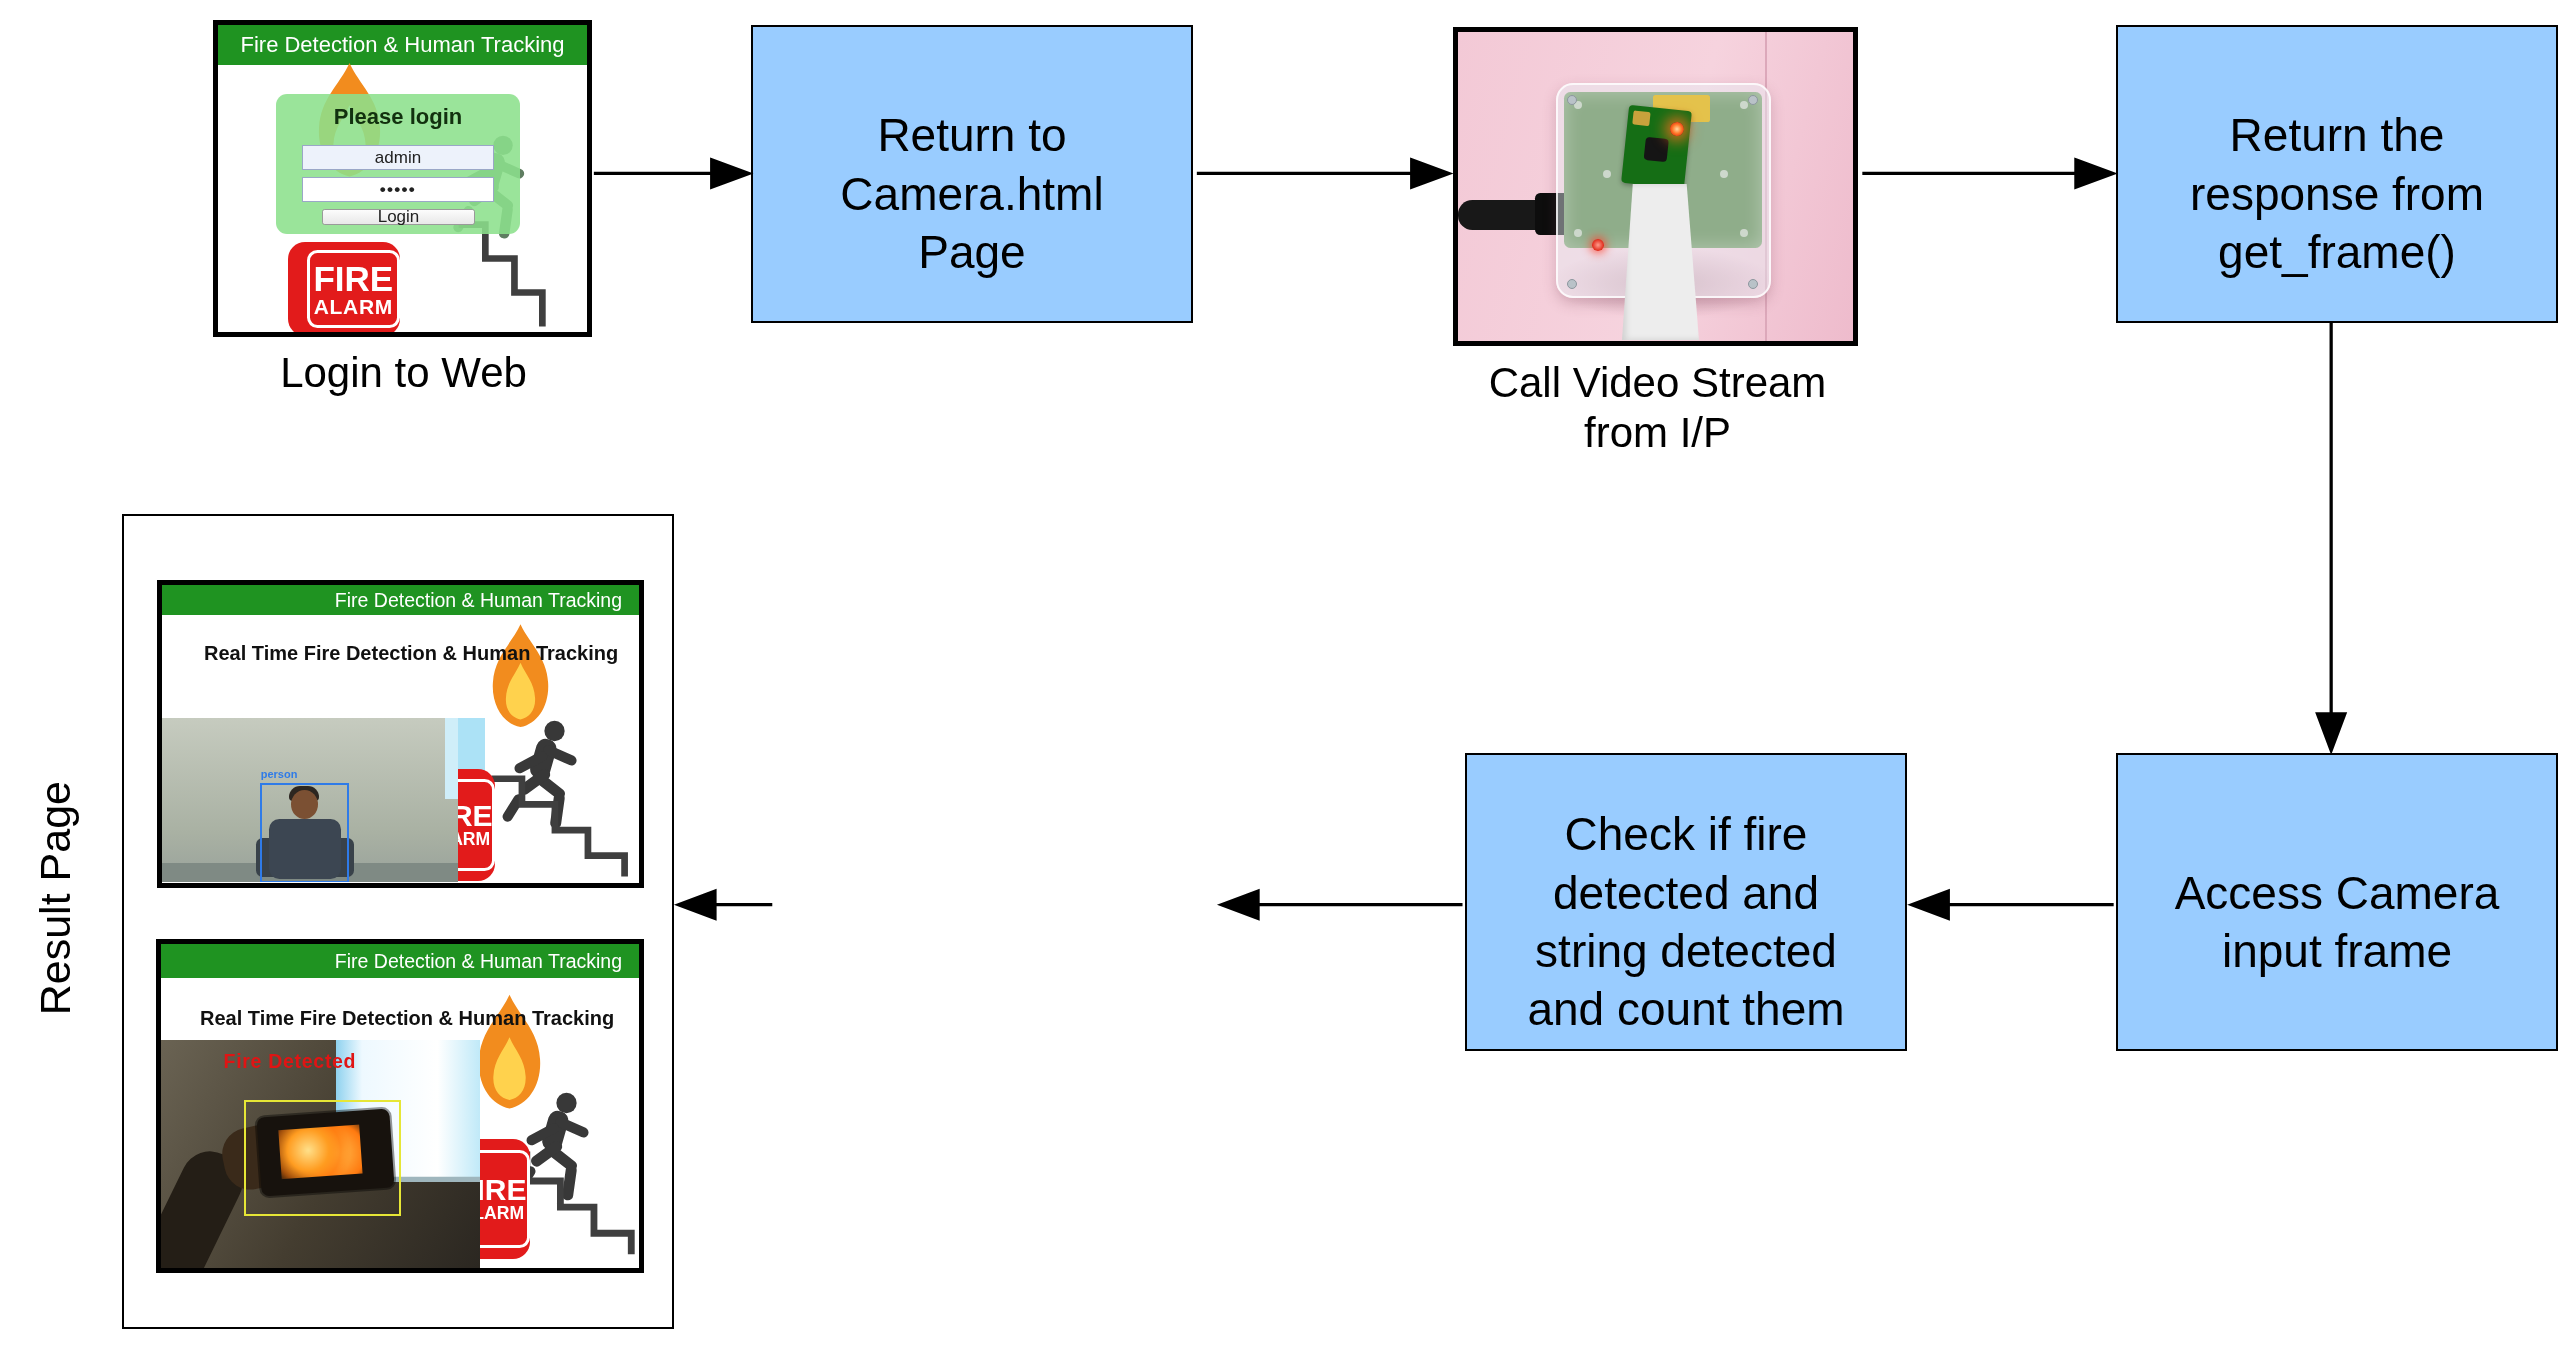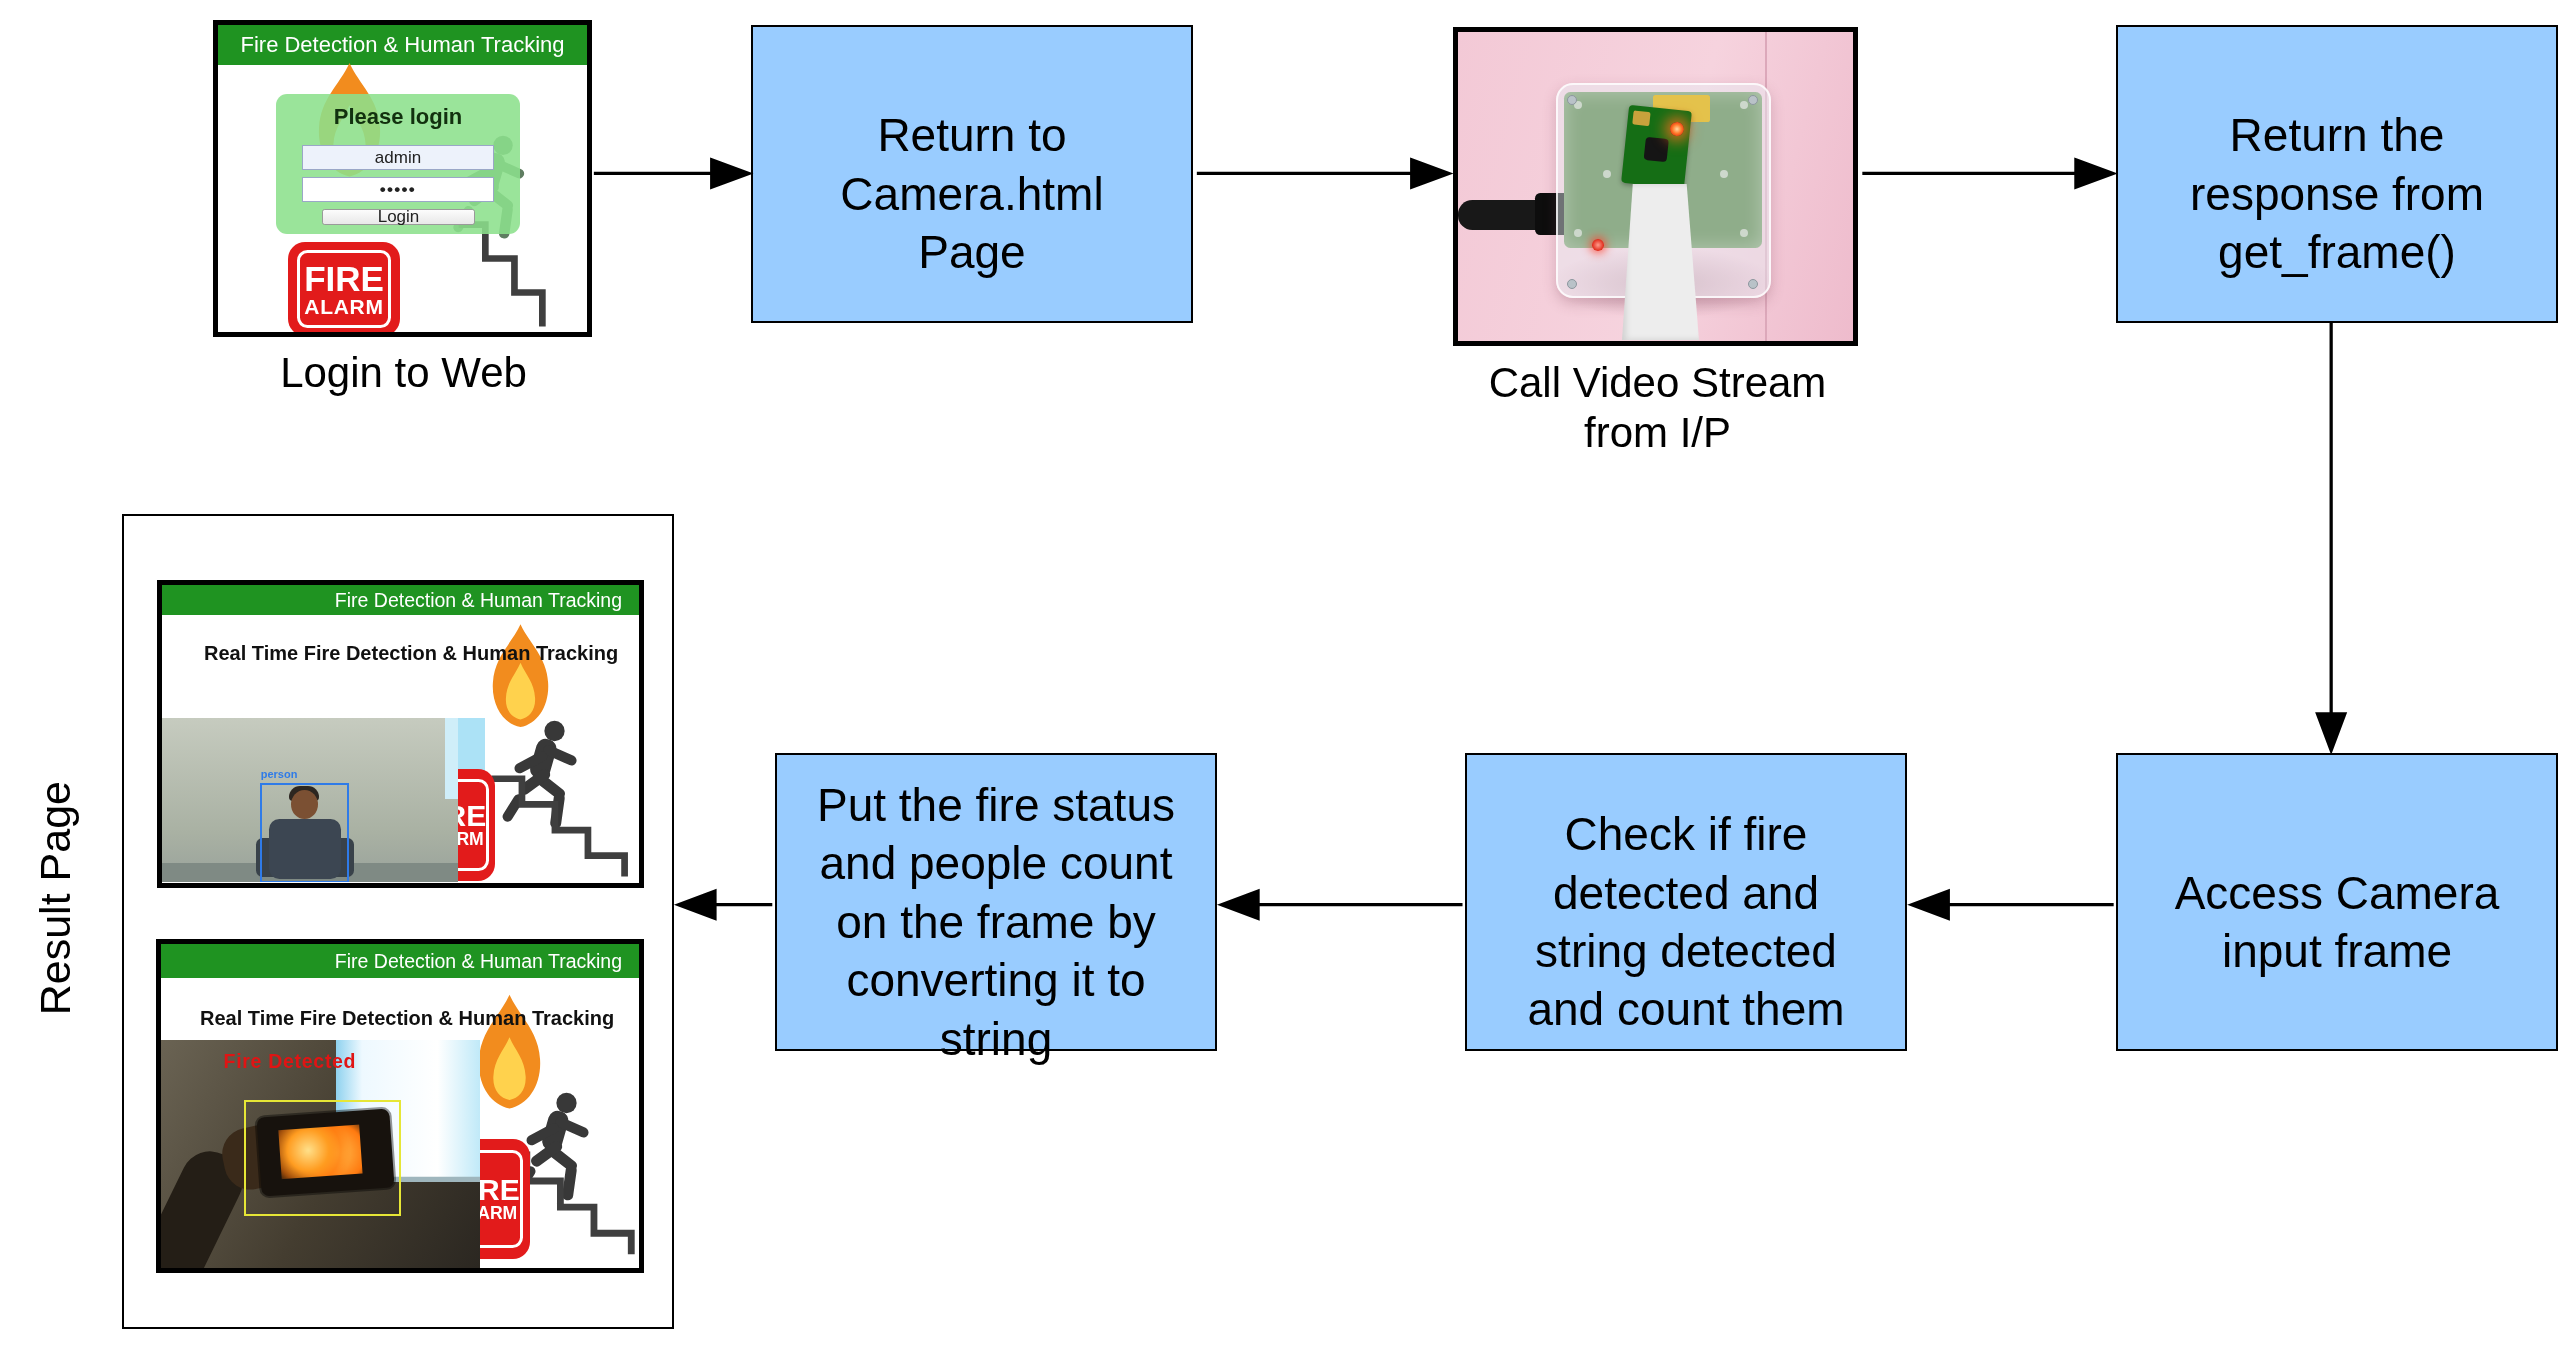--- a/index.html
+++ b/index.html
@@ -60,21 +60,21 @@
   .fld-user { top:51px; }
   .fld-pass { top:83px; background:#ffffff; font-weight:bold; letter-spacing:1.3px; }
   .login-btn {
     position:absolute; left:46px; top:115px; width:153px; height:16px;
     background:linear-gradient(#fcfcfc,#e8e8e8); border:1.3px solid #9a9a9a; border-radius:2.6px;
     display:flex; align-items:center; justify-content:center; font-size:17px; color:#222;
     box-sizing:border-box; z-index:4;
   }
   .alarm-badge {
     position:absolute; background:#E21B1B; border-radius:17px;
-    display:flex; align-items:center; justify-content:center;
+    display:flex; align-items:center; justify-content:flex-end;
   }
   .alarm-inner {
     border:3.9px solid #fff; border-radius:10.4px; width:78%; height:76%;
     display:flex; flex-direction:column; align-items:center; justify-content:center;
     color:#fff; font-weight:bold; line-height:1;
   }
   .login-badge { left:70px; top:217px; width:112px; height:94px; z-index:5; }
   .login-badge .a-top { font-size:35px; }
   .login-badge .a-bot { font-size:21px; letter-spacing:0.7px; }
 
@@ -266,27 +266,20 @@
   <div class="flow-box box-access-camera">
     <span>Access Camera
 input frame</span>
   </div>
   <div class="flow-box box-check-fire">
     <span>Check if fire
 detected and
 string detected
 and count them</span>
   </div>
-  <div class="flow-box box-put-status">
-    <span>Put the fire status
-and people count
-on the frame by
-converting it to
-string</span>
-  </div>
 
   <figure class="shot cam-shot" style="margin:0">
     <div class="cam-fold"></div>
     <div class="cam-shadow"></div>
     <div class="cam-cable"></div>
     <div class="cam-plug"></div>
     <div class="cam-case"></div>
     <div class="cam-pcb">
       <div class="pcb-dot" style="left:10.4px; top:9px;"></div>
       <div class="pcb-dot" style="left:176px; top:9px;"></div>

